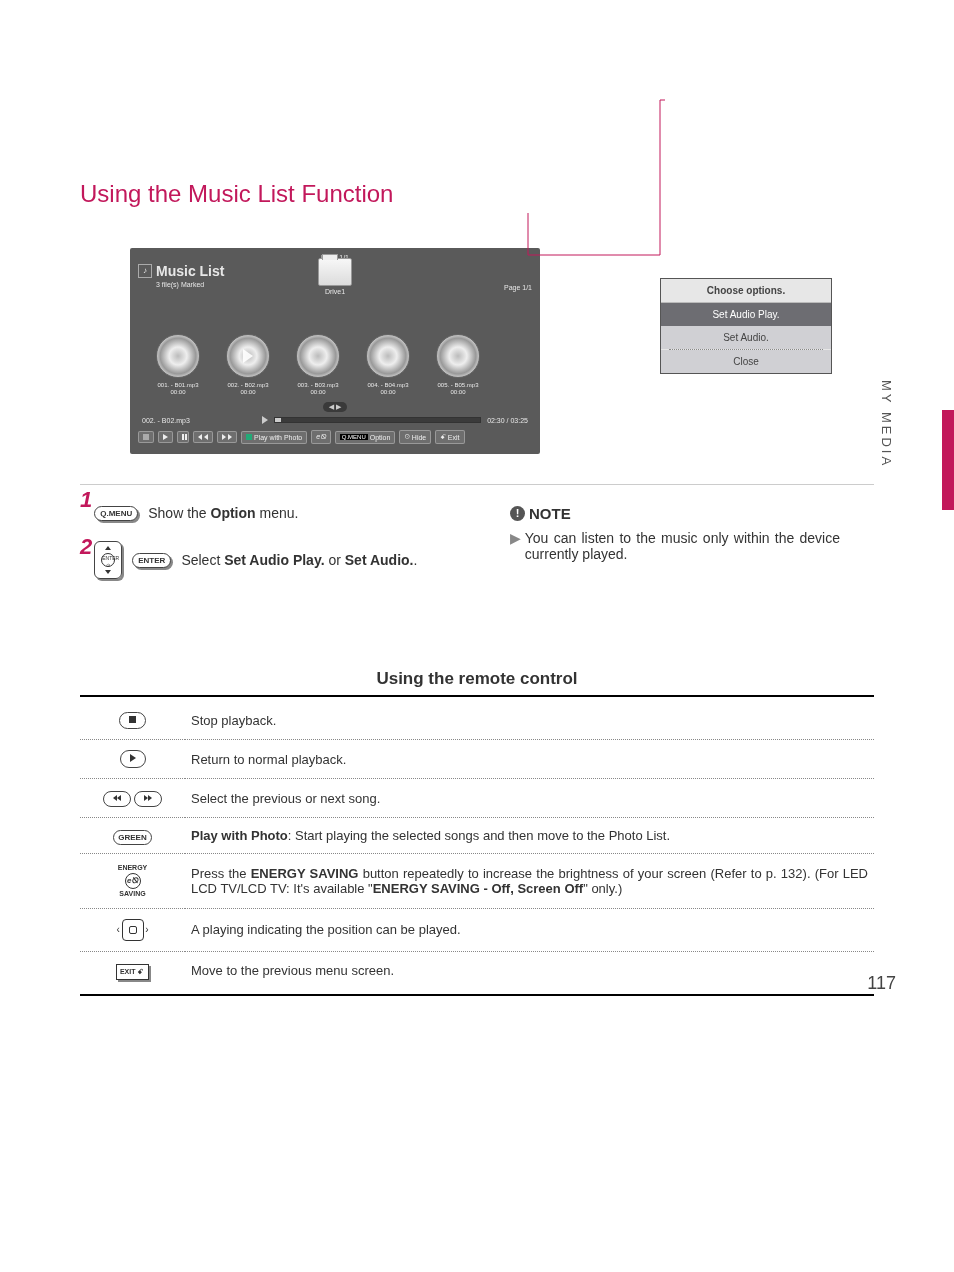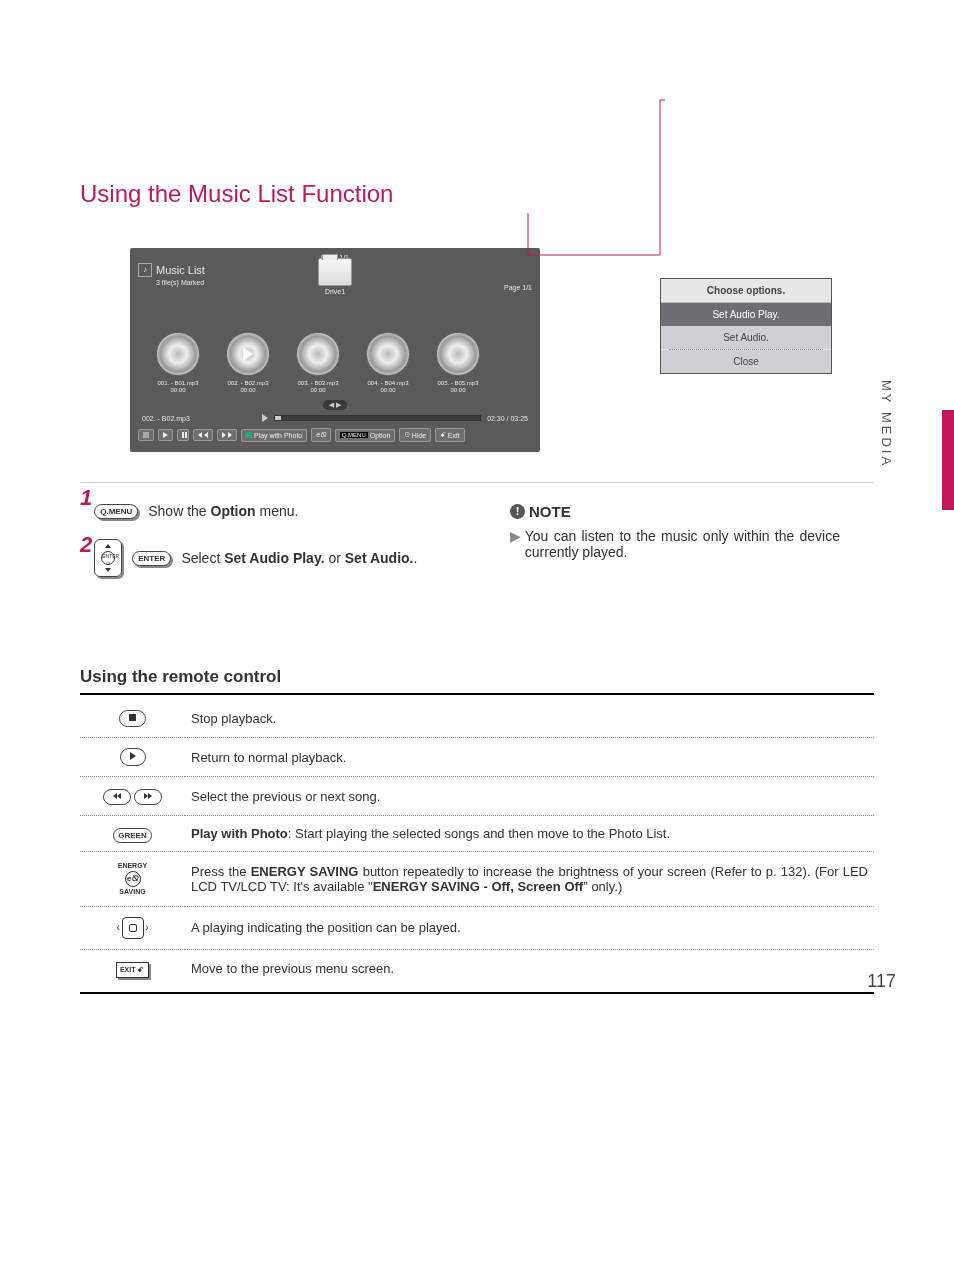--- a/index.html
+++ b/index.html
@@ -36,21 +36,21 @@
     font-size: 7px;
     position: relative;
     margin-left: 50px;
   }
   .tv-page { text-align: center; font-size: 7px; margin-bottom: 2px; }
   .top-bar { display: flex; align-items: center; }
   .music-icon {
     width: 14px; height: 14px; border: 1px solid #aaa; display:inline-block; margin-right:4px;
     line-height: 12px; text-align:center; font-size:8px;
   }
-  .tvtitle { font-weight: normal; font-size: 11px; }
+  .tvtitle { font-weight: bold; font-size: 14px; }
   .subinfo { font-size: 7px; margin-left: 18px; margin-top:2px;}
   .folder-glyph {
     width: 34px; height: 28px;
     background: linear-gradient(#f7f7f7,#dcdcdc);
     border:1px solid #999;
     margin: 0 auto;
     border-radius: 2px;
     position: relative;
   }
   .folder-glyph::before{
@@ -132,21 +132,21 @@
   .enter-key::after{ content:''; position:absolute; left:50%; bottom:4px; transform:translateX(-50%); border-top:4px solid #333; border-left:3px solid transparent; border-right:3px solid transparent;}
   .enter-key .knob{ position:absolute; left:50%; top:50%; transform:translate(-50%,-50%); width:14px; height:14px; border:1px solid #333; border-radius:50%; font-size:5px; line-height:7px; text-align:center; padding-top:1px;}
   .step-text{ font-size:14px; color:#333;}
   .note-box{ width:330px;}
   .note-head{ display:flex; align-items:center; gap:4px; font-weight:bold; font-size:15px; margin-bottom:8px;}
   .note-head .ni{
     width:15px;height:15px;border-radius:50%;background:#555;color:#fff;text-align:center;font-size:11px;line-height:15px;font-weight:bold;
   }
   .note-body{ font-size:14px; color:#333; display:flex; gap:4px;}
   .note-body .arr{ color:#888;}
-  .h3{ font-size:17px; color:#333; margin-top:70px; margin-bottom:6px;}
+  .h3{ font-size:17px; color:#333; margin-top:70px; margin-bottom:6px;text-align:center;}
   .hline{ border-top:2px solid #000; margin-bottom:4px;}
   .remote-table{ width:100%; border-collapse:collapse;}
   .remote-table td{ padding:10px 6px; vertical-align:middle;}
   .remote-table td:first-child{ width:105px; text-align:center;}
   .dotted-b{ border-bottom:1px dotted #888;}
   .icon-btn{
     display:inline-block; border:1px solid #444; border-radius:10px;
     padding:3px 9px; font-size:8px; background:#fff;
     min-width:22px; text-align:center; line-height:1;
   }

